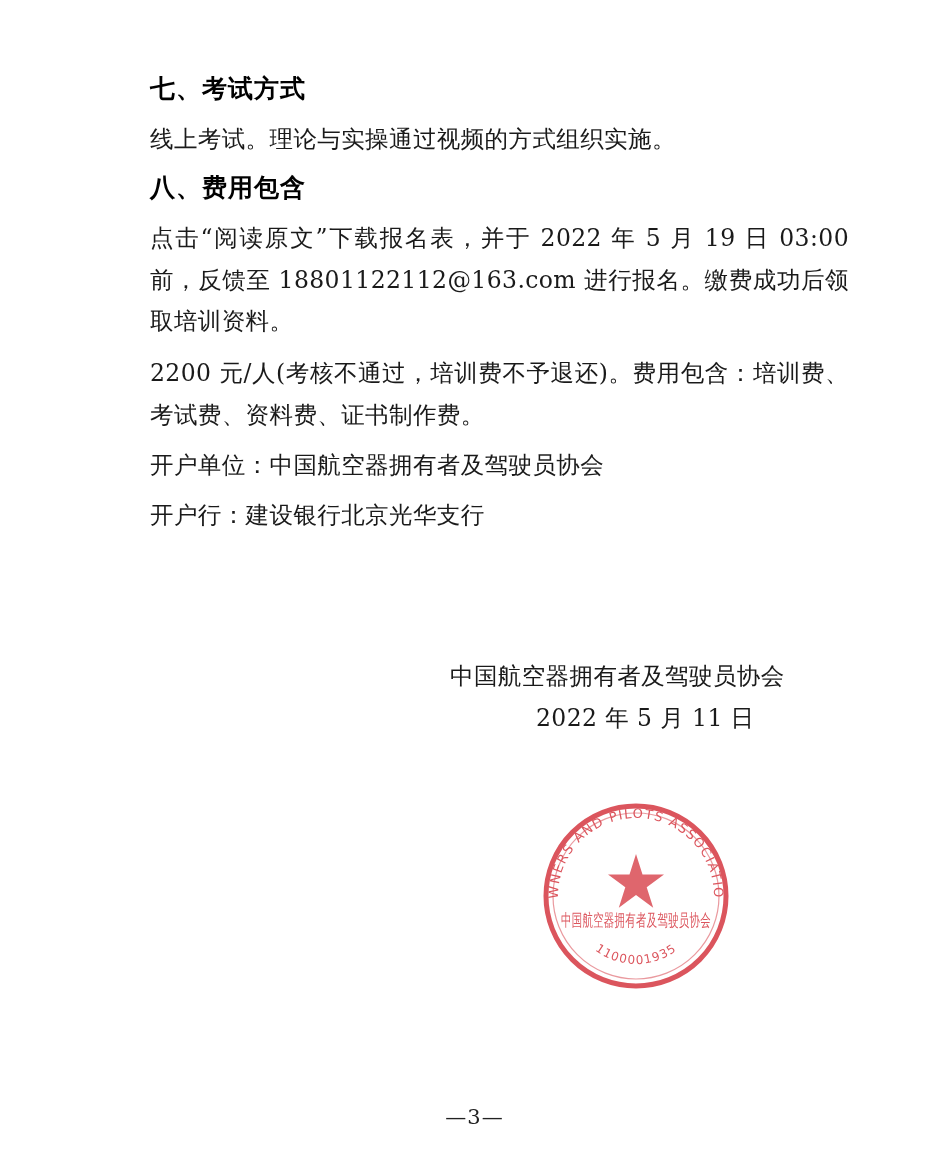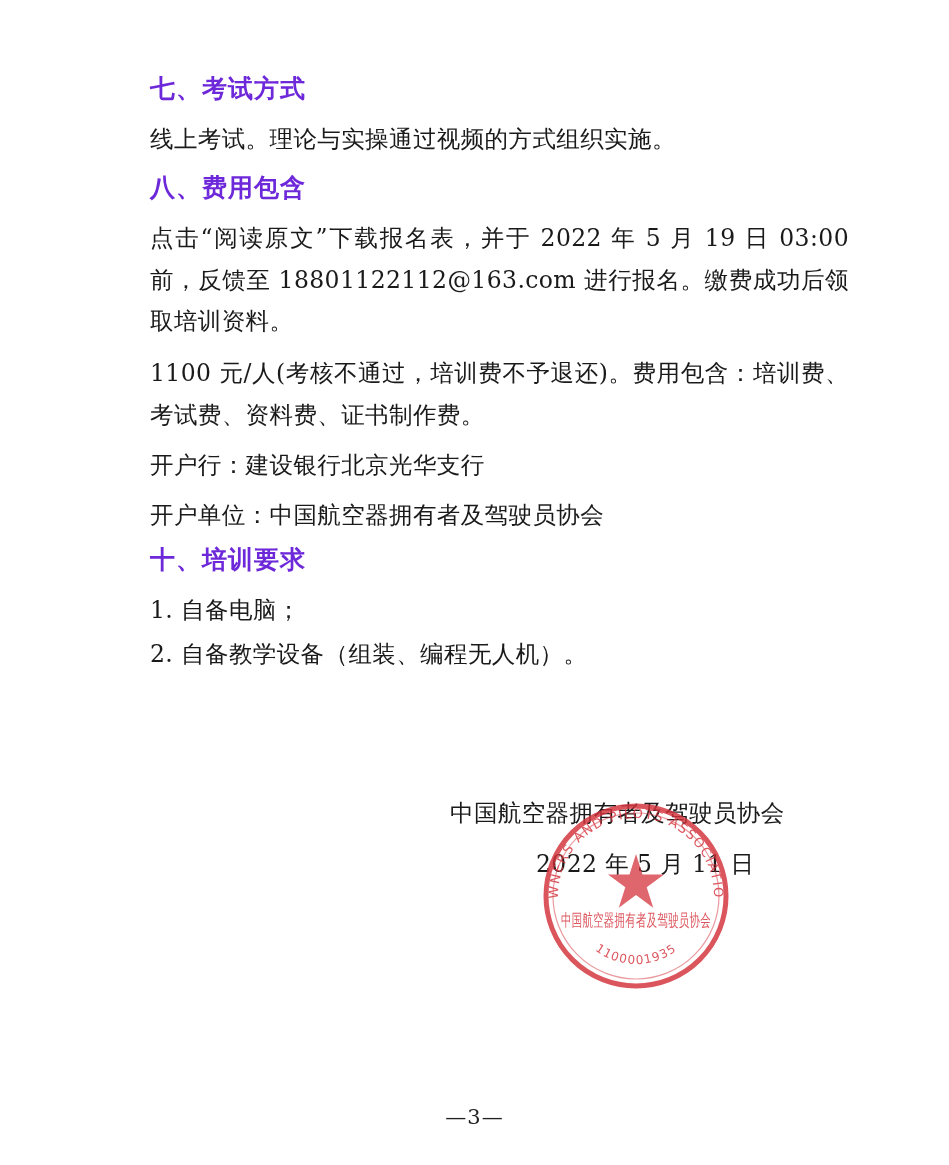--- a/index.html
+++ b/index.html
@@ -21,21 +21,21 @@
     height: 1165px;
     box-sizing: border-box;
     padding: 72px 100px 40px 150px;
   }
   .heading {
     font-family: "DejaVu Sans", "Liberation Sans", sans-serif;
     font-weight: bold;
     font-size: 25px;
     letter-spacing: 1px;
     margin: 26px 0 14px 0;
-    color: #6d28d9;
+    color: #000000;
   }
   .heading:first-child { margin-top: 0; }
   .para {
     font-size: 23.5px;
     line-height: 1.78;
     margin: 8px 0 10px 0;
     text-align: justify;
     letter-spacing: 0.4px;
   }
   .listitem {
@@ -54,21 +54,20 @@
   .sign-line {
     font-size: 23.5px;
     line-height: 1.8;
     letter-spacing: 0.4px;
   }
   .sign-date {
     font-size: 23.5px;
     line-height: 1.8;
     letter-spacing: 0.4px;
     padding-left: 86px;
-    margin-top: 8px;
   }
   .contact {
     margin-top: 58px;
     margin-left: -20px;
   }
   .contact .para {
     margin-bottom: 2px;
   }
   .contact .para.second {
     padding-left: 22px;
@@ -108,30 +107,25 @@
     <div class="heading">七、考试方式</div>
     <p class="para">线上考试。理论与实操通过视频的方式组织实施。</p>
   </div>
 
   <div>
     <div class="heading">八、费用包含</div>
     <p class="para">点击“阅读原文”下载报名表，并于 2022 年 5 月 19 日 03:00 前，反馈至 18801122112@163.com 进行报名。缴费成功后领取培训资料。</p>
   </div>
 
   <div class="block-info">
-    <p class="para">1100 元/人(考核不通过，培训费不予退还)。费用包含：培训费、考试费、资料费、证书制作费。</p>
+    <p class="para">2200 元/人(考核不通过，培训费不予退还)。费用包含：培训费、考试费、资料费、证书制作费。</p>
+    <p class="para">开户单位：中国航空器拥有者及驾驶员协会</p>
     <p class="para">开户行：建设银行北京光华支行</p>
-    <p class="para">开户单位：中国航空器拥有者及驾驶员协会</p>
   </div>
 
-  <div>
-    <div class="heading">十、培训要求</div>
-    <p class="listitem">1. 自备电脑；</p>
-    <p class="listitem">2. 自备教学设备（组装、编程无人机）。</p>
-  </div>
 
   <div class="sign-block">
     <div class="sign-line">中国航空器拥有者及驾驶员协会</div>
     <div class="sign-date">2022 年 5 月 11 日</div>
   </div>
 
   <div class="seal">
     <svg width="196" height="196" viewBox="0 0 196 196" xmlns="http://www.w3.org/2000/svg">
       <defs>
         <path id="arcTop" d="M 20,98 A 78,78 0 0 1 176,98"></path>

